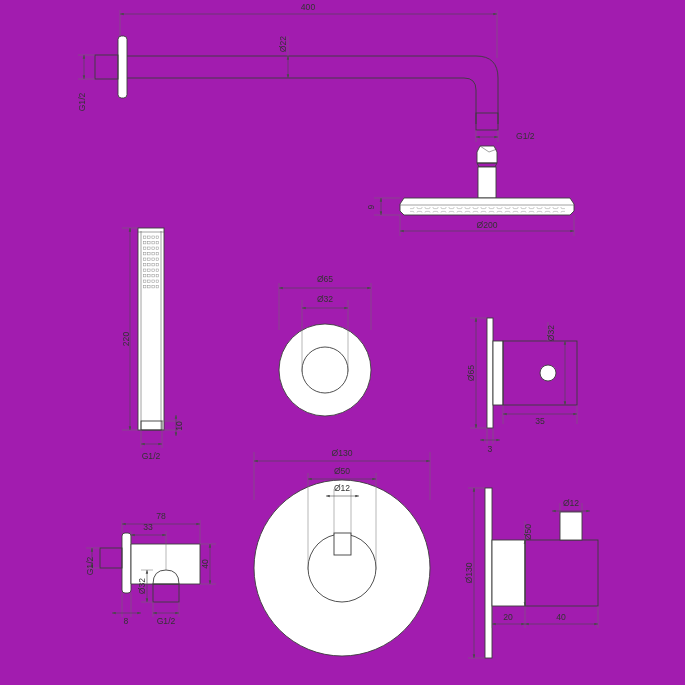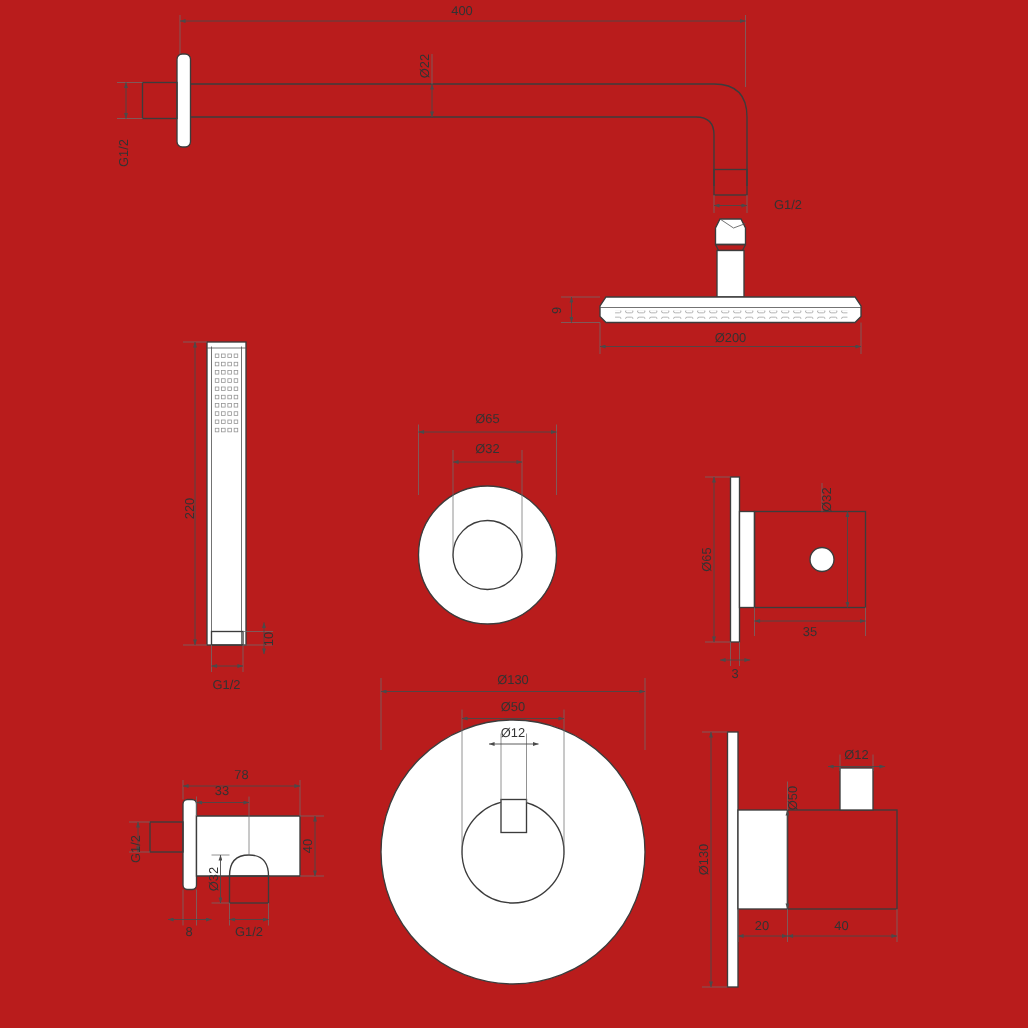--- a/index.html
+++ b/index.html
@@ -1,17 +1,17 @@
 <!DOCTYPE html>
 <html><head>
 <meta charset="utf-8">
 <style>
   html,body{margin:0;padding:0;background:#ffffff;}
   body{width:685px;height:685px;font-family:"Liberation Sans",sans-serif;overflow:hidden;}
-  #sheet{position:relative;width:685px;height:685px;background:#b91c1c;}
+  #sheet{position:relative;width:685px;height:685px;background:#a21caf;}
   svg{display:block;}
   .dim  {stroke:#4a4a4a;stroke-width:0.6;fill:none;}
   .ext  {stroke:#6d6d6d;stroke-width:0.5;fill:none;}
   .part {stroke:#3c3c3c;stroke-width:0.9;fill:none;}
   .thin {stroke:#555;stroke-width:0.55;fill:none;}
   .fillw{fill:#ffffff;}
   .txt  {font-family:"Liberation Sans",sans-serif;font-size:8.6px;fill:#333333;}
   text{dominant-baseline:middle;}
 </style>
 </head>

